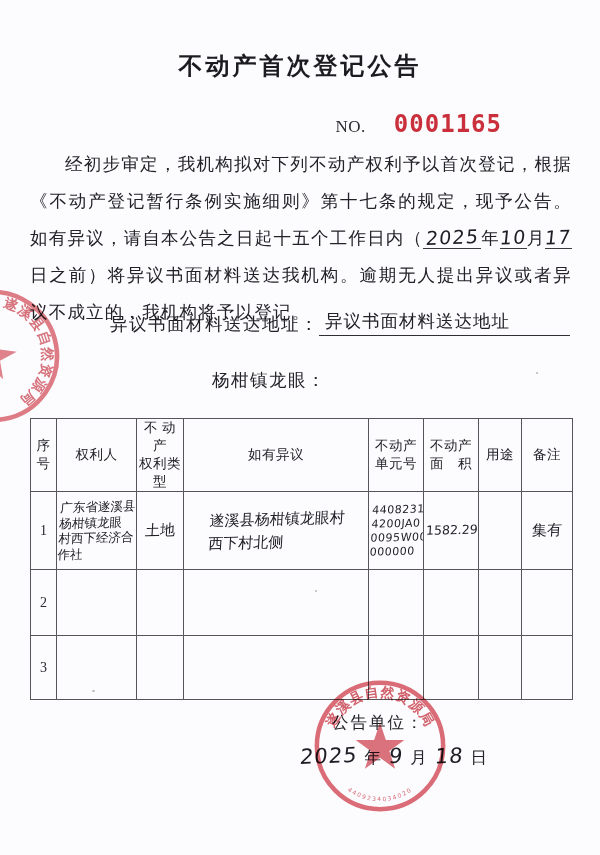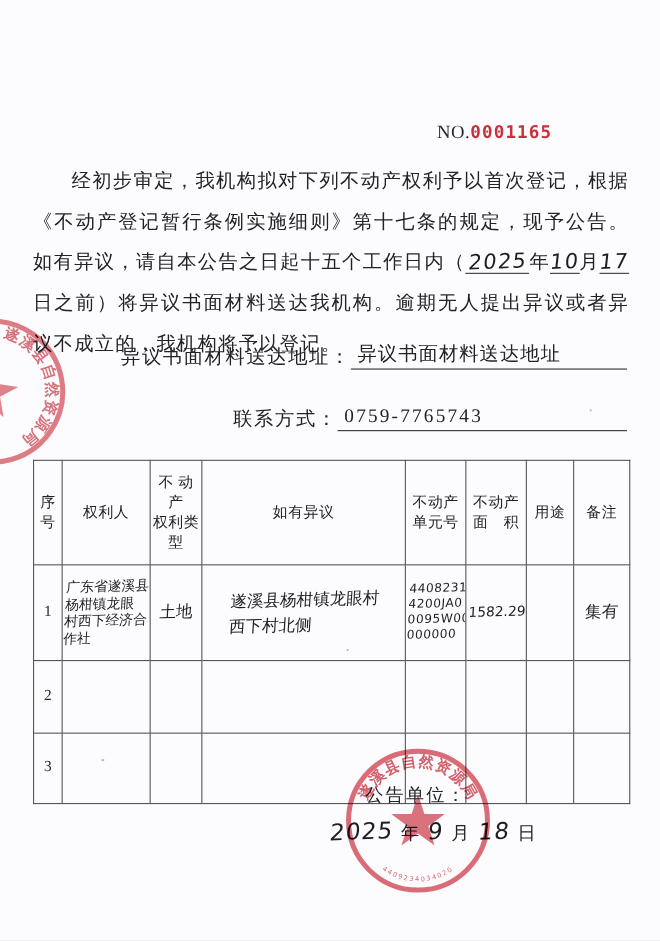--- a/index.html
+++ b/index.html
@@ -13,21 +13,21 @@
   .title{
     position:absolute;top:50px;left:0;right:0;text-align:center;
     font-size:24px;font-weight:700;letter-spacing:3px;color:#1c1c20;
   }
   .doc-no{
     position:absolute;top:110px;right:98px;font-size:17px;color:#2a2a2e;
     letter-spacing:.5px;
   }
   .doc-no-value{
     font-family:"DejaVu Sans Mono","Liberation Mono",monospace;
-    color:#c9303c;font-weight:700;font-size:16px;letter-spacing:1px;
+    color:#c9303c;font-weight:700;font-size:24px;letter-spacing:1px;margin-left:28px;
   }
   
   .notice{
     position:absolute;top:146px;left:30px;right:28px;
     font-size:17.5px;line-height:37px;text-align:justify;
     text-indent:35px;letter-spacing:1.2px;color:#222227;
   }
   .blank{
     display:inline-block;border-bottom:1.2px solid #3a3a3e;
     text-align:center;text-indent:0;line-height:20px;vertical-align:baseline;
@@ -52,21 +52,21 @@
     flex:1;border-bottom:1.4px solid #2e2e33;padding:0 4px 2px 6px;
     letter-spacing:1px;white-space:nowrap;
   }
   .contact-row .row-value{font-family:"Liberation Serif",serif;letter-spacing:2px;}
   
   .reg-table{
     position:absolute;top:418px;left:30px;width:542px;
     border-collapse:collapse;table-layout:fixed;
   }
   .reg-table th,.reg-table td{
-    border:1px solid #55555a;padding:11px 2px;vertical-align:middle;
+    border:1px solid #55555a;padding:0 2px;vertical-align:middle;
     text-align:center;overflow:hidden;
   }
   .reg-table{border:1.5px solid #3d3d42;}
   .reg-table th{
     font-weight:400;font-size:13.5px;letter-spacing:.5px;
     white-space:pre-line;line-height:18px;color:#222227;
   }
   .reg-table td{font-size:14px;}
   .r-head{height:46px;}
   .r-1{height:78px;}
@@ -113,37 +113,37 @@
   .speck{position:absolute;background:#b9b9bd;border-radius:50%;}
   .sp1{width:2px;height:2px;left:536px;top:372px;}
   .sp2{width:2px;height:2px;left:315px;top:590px;}
   .sp3{width:3px;height:2px;left:92px;top:690px;}
 </style>
 </head>
 <body>
 
 <div class="page">
 
+  <div class="title">不动产首次登记公告</div>
 
   <div class="doc-no">
     <span>NO.</span><span class="doc-no-value">0001165</span>
   </div>
 
   <div class="notice">
     <span>经初步审定，我机构拟对下列不动产权利予以首次登记，根据《不动产登记暂行条例实施细则》第十七条的规定，现予公告。如有异议，请自本公告之日起十五个工作日内（</span><span class="blank blank-year"><span class="hand hand-num">2025</span></span><span>年</span><span class="blank blank-mon"><span class="hand hand-num">10</span></span><span>月</span><span class="blank blank-day"><span class="hand hand-num">17</span></span><span>日之前）将异议书面材料送达我机构。逾期无人提出异议或者异议不成立的，我机构将予以登记。</span>
   </div>
 
   <div class="addr-row">
     <span class="row-label">异议书面材料送达地址：</span>
     <span class="row-value">异议书面材料送达地址</span>
   </div>
 
   <div class="contact-row">
-    <span class="row-label">联系方式：</span>
-    <span class="row-value">0759-7765743</span>
+    <span class="row-label">杨柑镇龙眼：</span>
   </div>
 
   <table class="reg-table">
     <colgroup>
       <col style="width:26px">
       <col style="width:80px">
       <col style="width:47px">
       <col style="width:185px">
       <col style="width:55px">
       <col style="width:55px">

